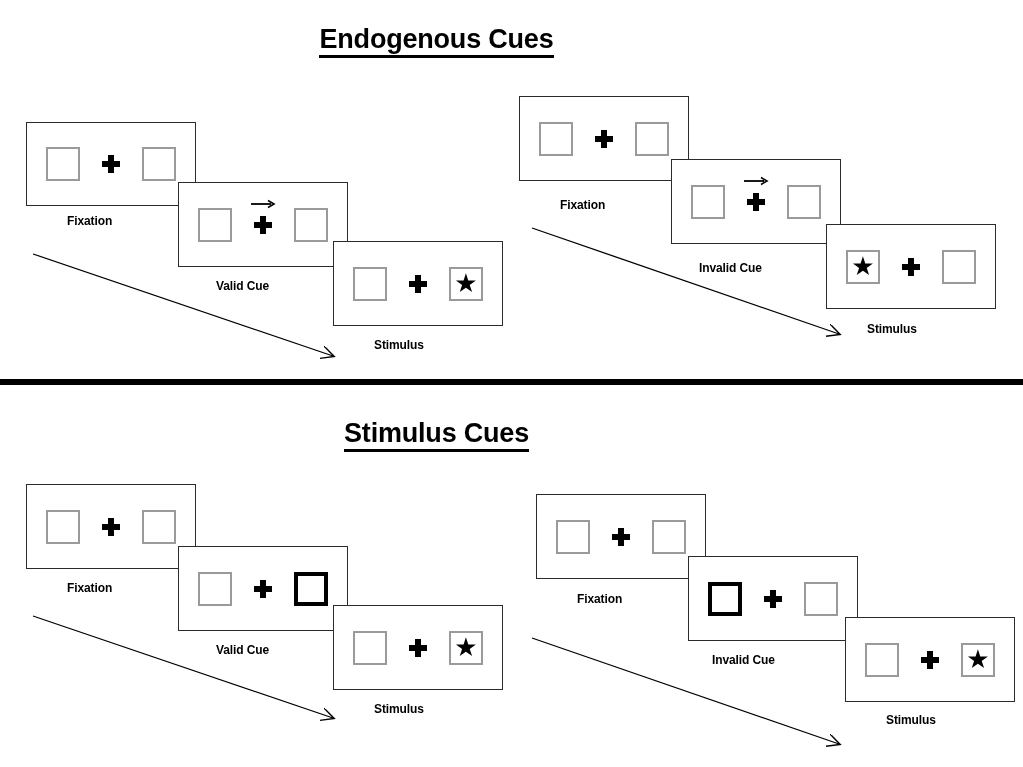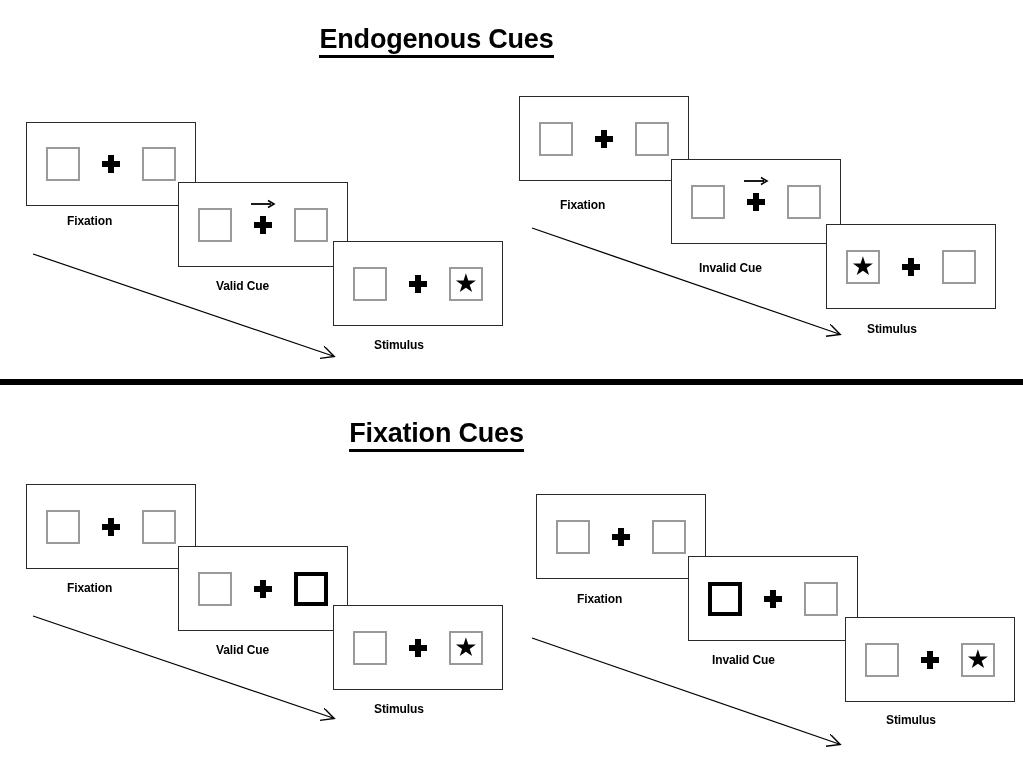--- a/index.html
+++ b/index.html
@@ -251,21 +251,21 @@
     </div>
     <div class="gap"></div>
     <div class="box"></div>
   </div>
 </div>
 <div class="caption" style="left:867px; top:322px;">Stimulus</div>
 
 <div class="divider" style="top:379px;"></div>
 
 <div class="section-title" style="top:418px;">
-  <span>Fixation Cues</span>
+  <span>Stimulus Cues</span>
 </div>
 
 <svg class="time-arrow" style="left:28px; top:610px;" width="320" height="122">
   <defs>
     <marker id="ah3" markerWidth="11" markerHeight="11" refX="9" refY="5" orient="auto" markerUnits="strokeWidth">
       <path d="M0,0 L10,5 L0,10" fill="none" stroke="#000" stroke-width="1.1"></path>
     </marker>
   </defs>
   <line x1="5" y1="6" x2="305" y2="108" stroke="#000" stroke-width="1.3" marker-end="url(#ah3)"></line>
 </svg>

